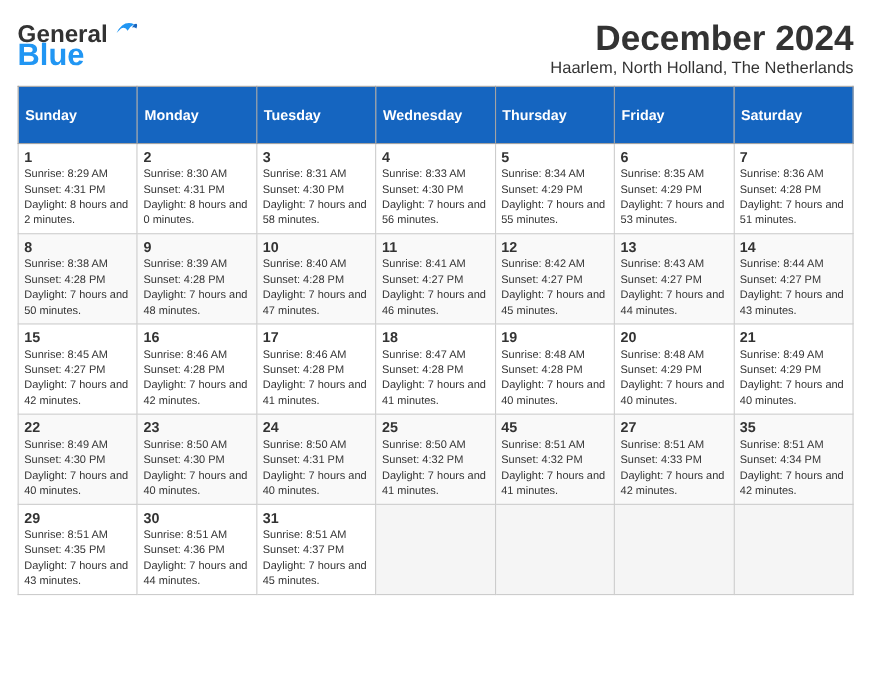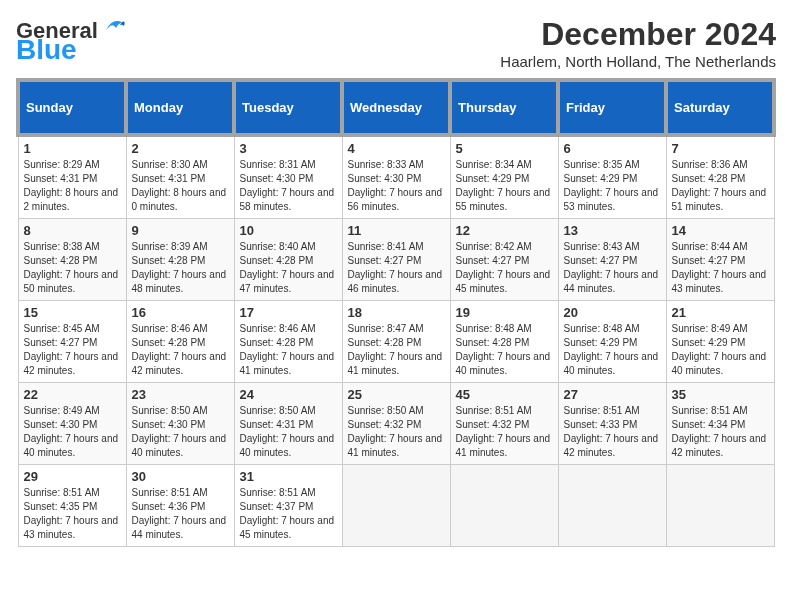--- a/index.html
+++ b/index.html
@@ -38,21 +38,21 @@
       border-collapse: collapse;
       font-size: 10.5px;
     }
     .calendar th {
       background-color: #1565C0;
       color: #fff;
       text-align: left;
       padding: 18px 6px;
       font-size: 13px;
       font-weight: bold;
-      border: 4px solid #a3a3a3;
+      border: 1px solid #a3a3a3;
     }
     .calendar td {
       border: 1px solid #ccc;
       vertical-align: top;
       padding: 4px 5px;
       width: calc(100% / 7);
       min-height: 70px;
       background: #fff;
     }
     .calendar tr:nth-child(even) td {

